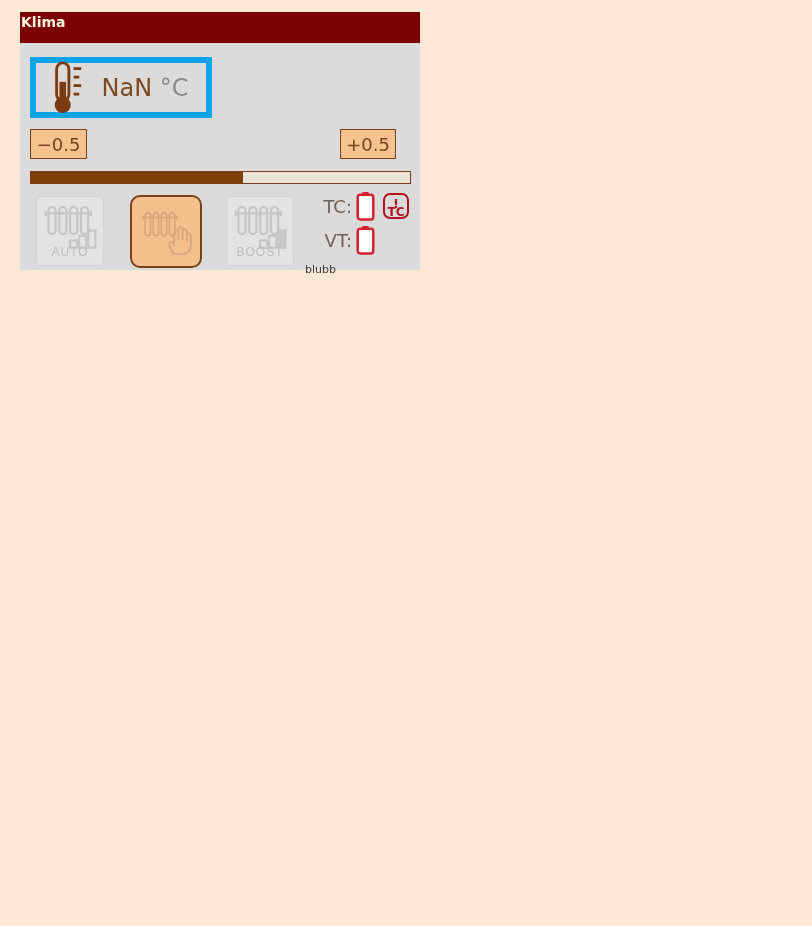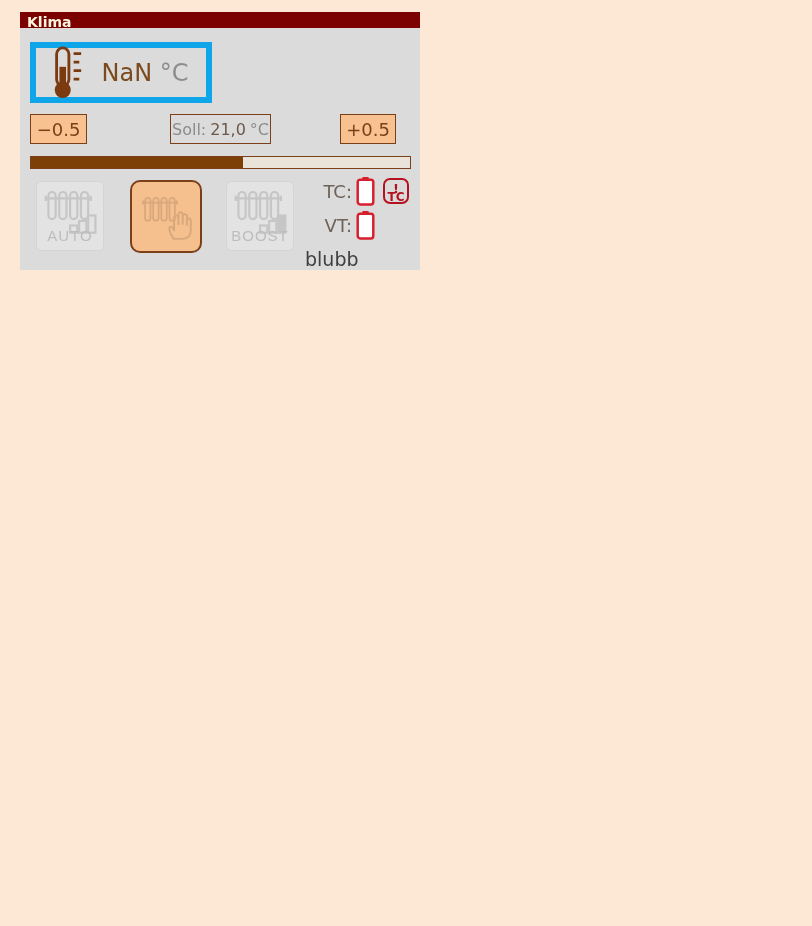--- a/index.html
+++ b/index.html
@@ -9,23 +9,23 @@
     font-family:"DejaVu Sans", sans-serif;
     position:relative;
     overflow:hidden;
   }
   .card {
     position:absolute; left:20px; top:12px;
     width:400px; height:258px;
     background:#dbdbdb;
   }
   .card-header {
-    height:16px; background:#7c0101;
+    height:31px; background:#7c0101;
     color:#fff6df; font-size:14px; font-weight:bold;
-    line-height:21px; padding-left:7px;
+    line-height:21px; padding-left:1px;
   }
   .card-body { position:relative; height:237px; }
 
   
   .sensor-box {
     position:absolute; top:14px; height:61px; width:182px;
     border:6px solid #0ea5e9;
     display:flex; align-items:center;
   }
   .temp-box { left:10px; }
@@ -64,21 +64,21 @@
   
   .mode-btn {
     position:absolute; top:153px; width:68px; height:70px;
     background:#e3e3e3; border:1px solid #d4d4d4; border-radius:5px;
     cursor:pointer; padding:0;
   }
   .mode-btn.auto  { left:16px; }
   .mode-btn.boost { left:206px; }
   .mode-btn .mode-label {
     position:absolute; left:0; bottom:6px; width:100%;
-    text-align:center; font-size:15px; letter-spacing:1px; color:#bdbdbd;
+    text-align:center; font-size:12px; letter-spacing:1px; color:#bdbdbd;
     font-family:inherit;
   }
   .mode-btn .icon-abs { position:absolute; left:6px; top:6px; }
   .mode-btn.manual {
     left:110px; top:152px; width:72px; height:73px;
     background:#f6bf8e; border:2px solid #7b4019; border-radius:10px;
   }
   .mode-btn.manual .rad-faint { position:absolute; left:9px; top:13px; }
   .mode-btn.manual .hand-faint { position:absolute; right:7px; bottom:7px; }
 
@@ -96,21 +96,21 @@
     margin-left:4px; width:26px; height:26px;
     border:2.5px solid #b5121f; border-radius:7px;
     display:flex; flex-direction:column; align-items:center; justify-content:center;
     color:#b5121f;
   }
   .warn-excl { font-size:13px; font-weight:bold; line-height:11px; }
   .warn-sub  { font-size:12px; font-weight:bold; line-height:6px; }
 
   .footer-text {
     position:absolute; left:285px; top:220px;
-    font-size:19px; color:#404040;
+    font-size:11px; color:#404040;
   }
 </style>
 </head>
 <body>
 
 <div class="card">
   <div class="card-header">
     <span>Klima</span>
   </div>
   <div class="card-body">
@@ -126,25 +126,20 @@
       </span>
       <div class="sensor-text">
         <span>NaN</span>
         <span class="unit">°C</span>
       </div>
     </div>
 
 
     <button class="step-btn minus">−0.5</button>
 
-    <div class="soll-box">
-      <span class="soll-gray">Soll:</span>
-      <span class="soll-val">21,0</span>
-      <span class="soll-gray">°C</span>
-    </div>
 
     <button class="step-btn plus">+0.5</button>
 
     <div class="progress">
       <div class="progress-fill" style="width: 56%;"></div>
     </div>
 
     <button class="mode-btn auto">
       <span class="icon-abs">
         <svg width="56" height="46" viewBox="0 0 62 50">

